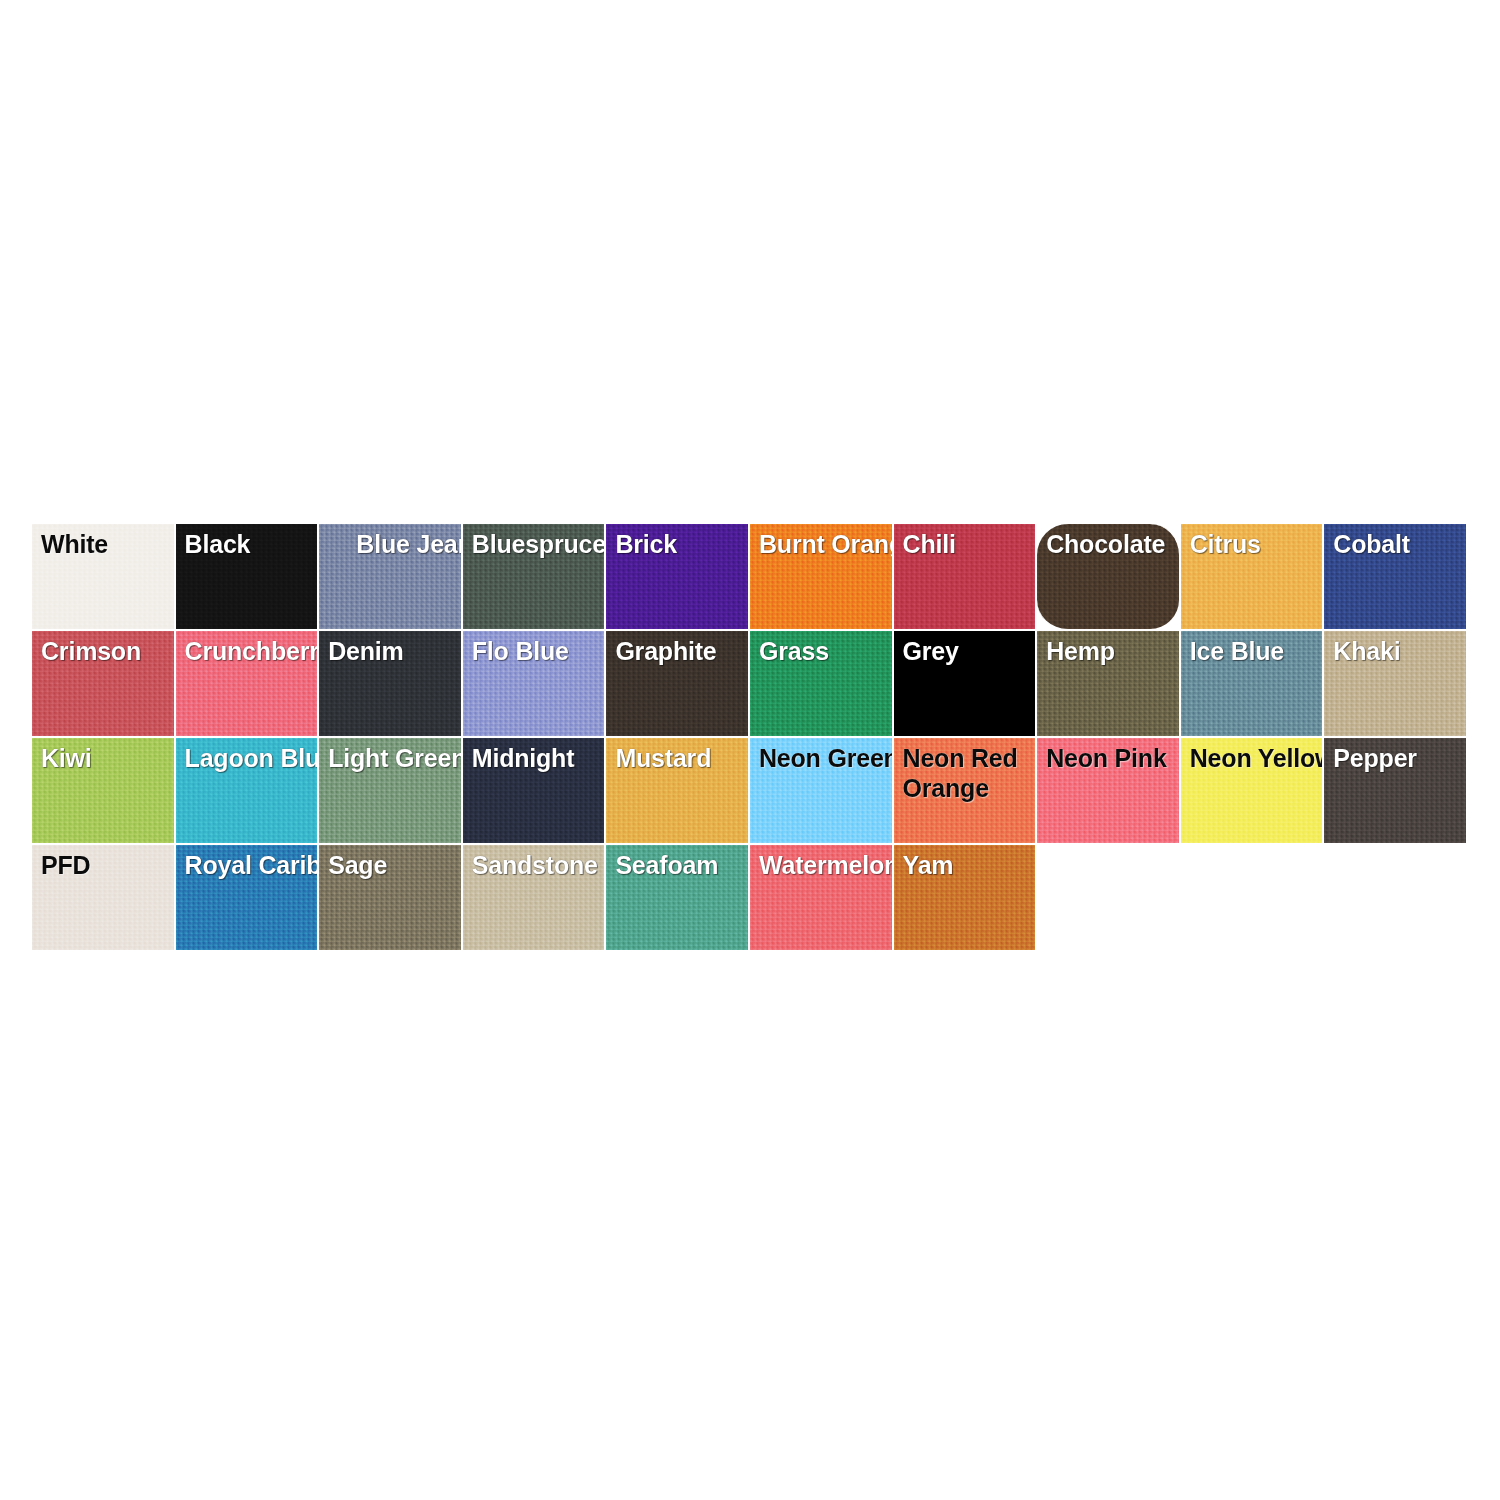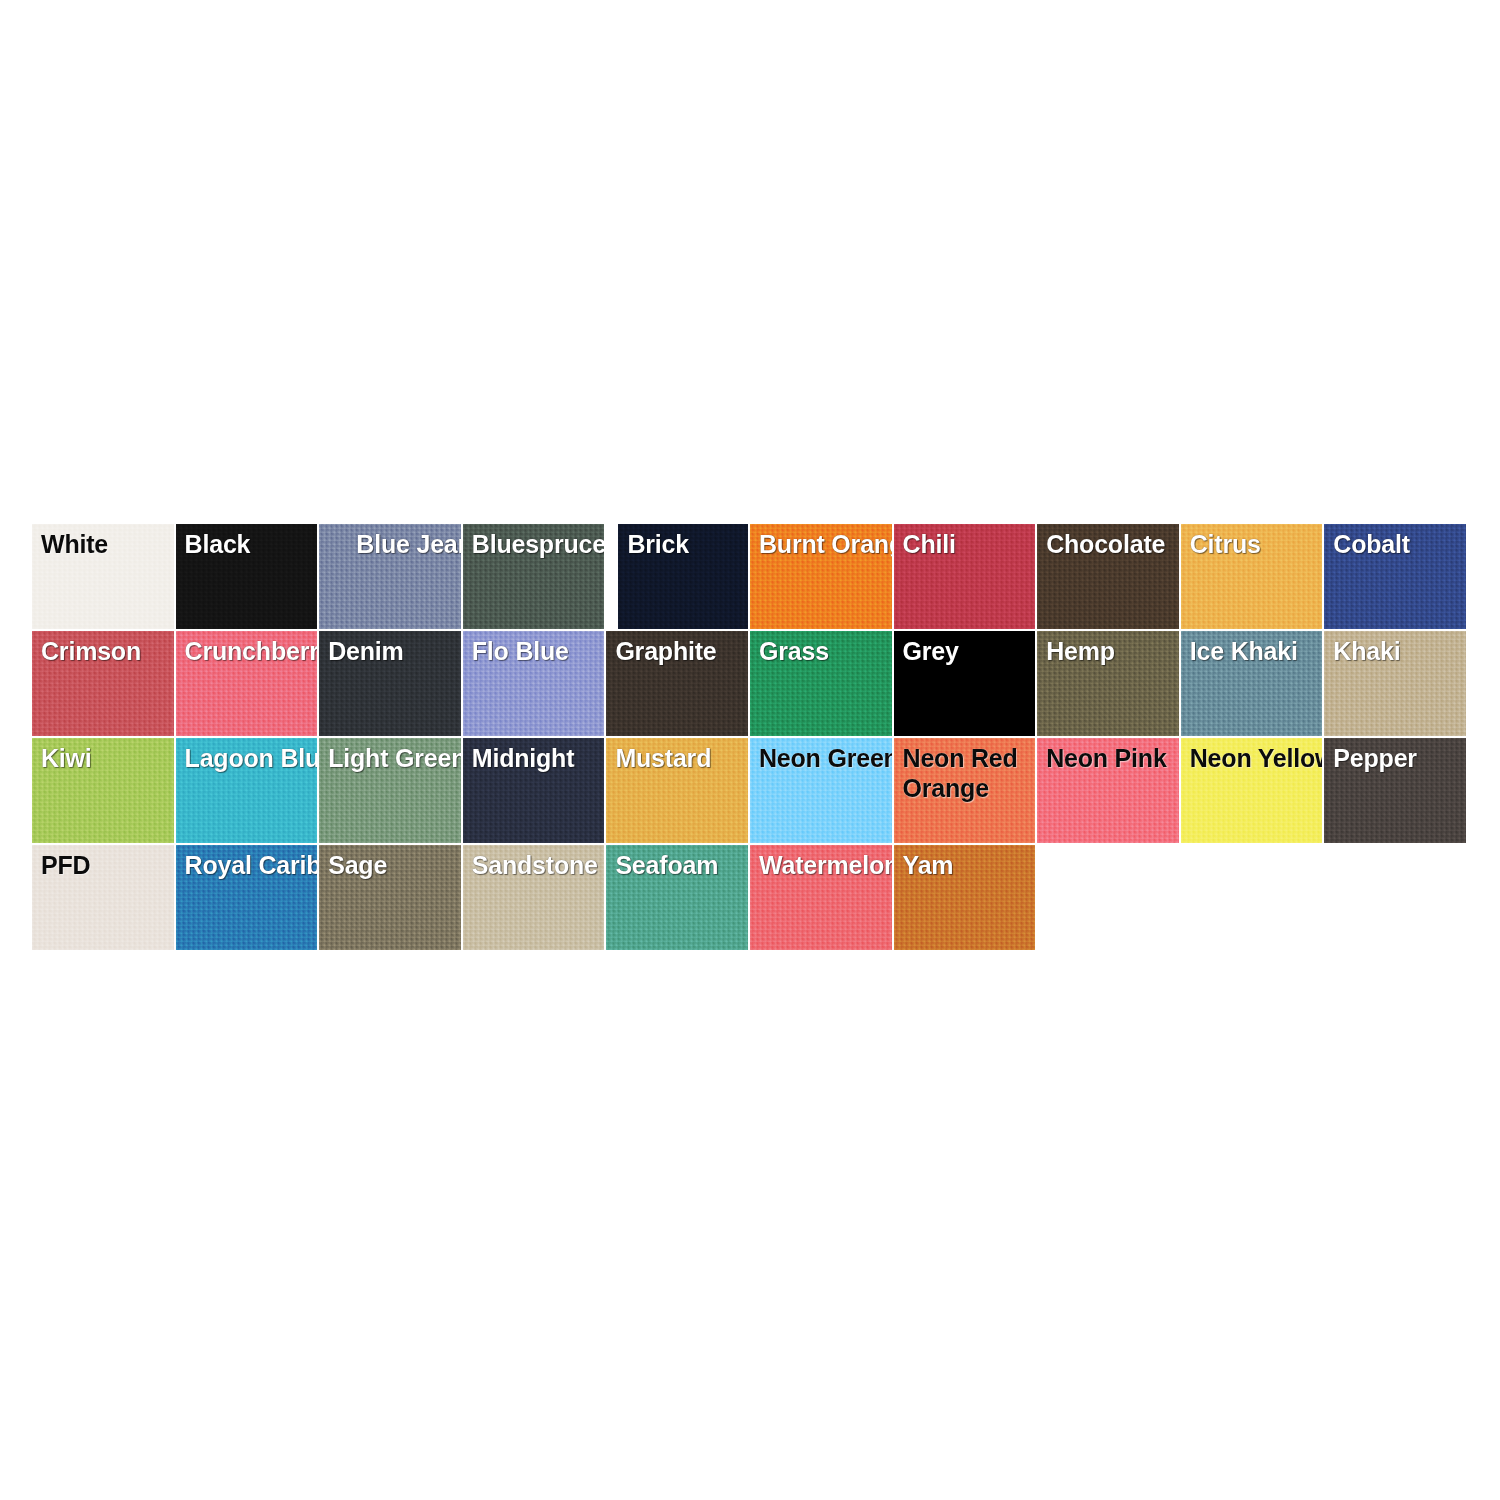--- a/index.html
+++ b/index.html
@@ -116,33 +116,33 @@
       <div class="label">Black</div>
     </div>
     <div class="swatch light-text" style="background: rgb(123, 135, 166); text-align: center;">
       <div class="texture"></div>
       <div class="label">Blue Jean</div>
     </div>
     <div class="swatch light-text clip" style="background: rgb(76, 90, 81);">
       <div class="texture"></div>
       <div class="label">Bluespruce</div>
     </div>
-    <div class="swatch light-text" style="background: #0f172a; margin-left: 12px;">
+    <div class="swatch light-text" style="background: #4c1d95;">
       <div class="texture"></div>
       <div class="label">Brick</div>
     </div>
     <div class="swatch light-text" style="background: rgb(239, 127, 33);">
       <div class="texture"></div>
       <div class="label">Burnt Orange</div>
     </div>
     <div class="swatch light-text" style="background: rgb(191, 58, 76);">
       <div class="texture"></div>
       <div class="label">Chili</div>
     </div>
-    <div class="swatch light-text" style="background: rgb(74, 58, 44);">
+    <div class="swatch light-text" style="background: rgb(74, 58, 44); border-radius: 31px;">
       <div class="texture"></div>
       <div class="label">Chocolate</div>
     </div>
     <div class="swatch light-text" style="background: rgb(238, 180, 79);">
       <div class="texture"></div>
       <div class="label">Citrus</div>
     </div>
     <div class="swatch light-text" style="background: rgb(51, 73, 139);">
       <div class="texture"></div>
       <div class="label">Cobalt</div>
@@ -174,21 +174,21 @@
     <div class="swatch light-text" style="background: #000000;">
       <div class="texture"></div>
       <div class="label">Grey</div>
     </div>
     <div class="swatch light-text" style="background: rgb(107, 100, 73);">
       <div class="texture"></div>
       <div class="label">Hemp</div>
     </div>
     <div class="swatch light-text" style="background: rgb(105, 142, 156);">
       <div class="texture"></div>
-      <div class="label">Ice Khaki</div>
+      <div class="label">Ice Blue</div>
     </div>
     <div class="swatch light-text" style="background: rgb(195, 179, 147);">
       <div class="texture"></div>
       <div class="label">Khaki</div>
     </div>
     <div class="swatch light-text" style="background: rgb(168, 202, 90);">
       <div class="texture"></div>
       <div class="label">Kiwi</div>
     </div>
     <div class="swatch light-text" style="background: rgb(58, 184, 204);">

